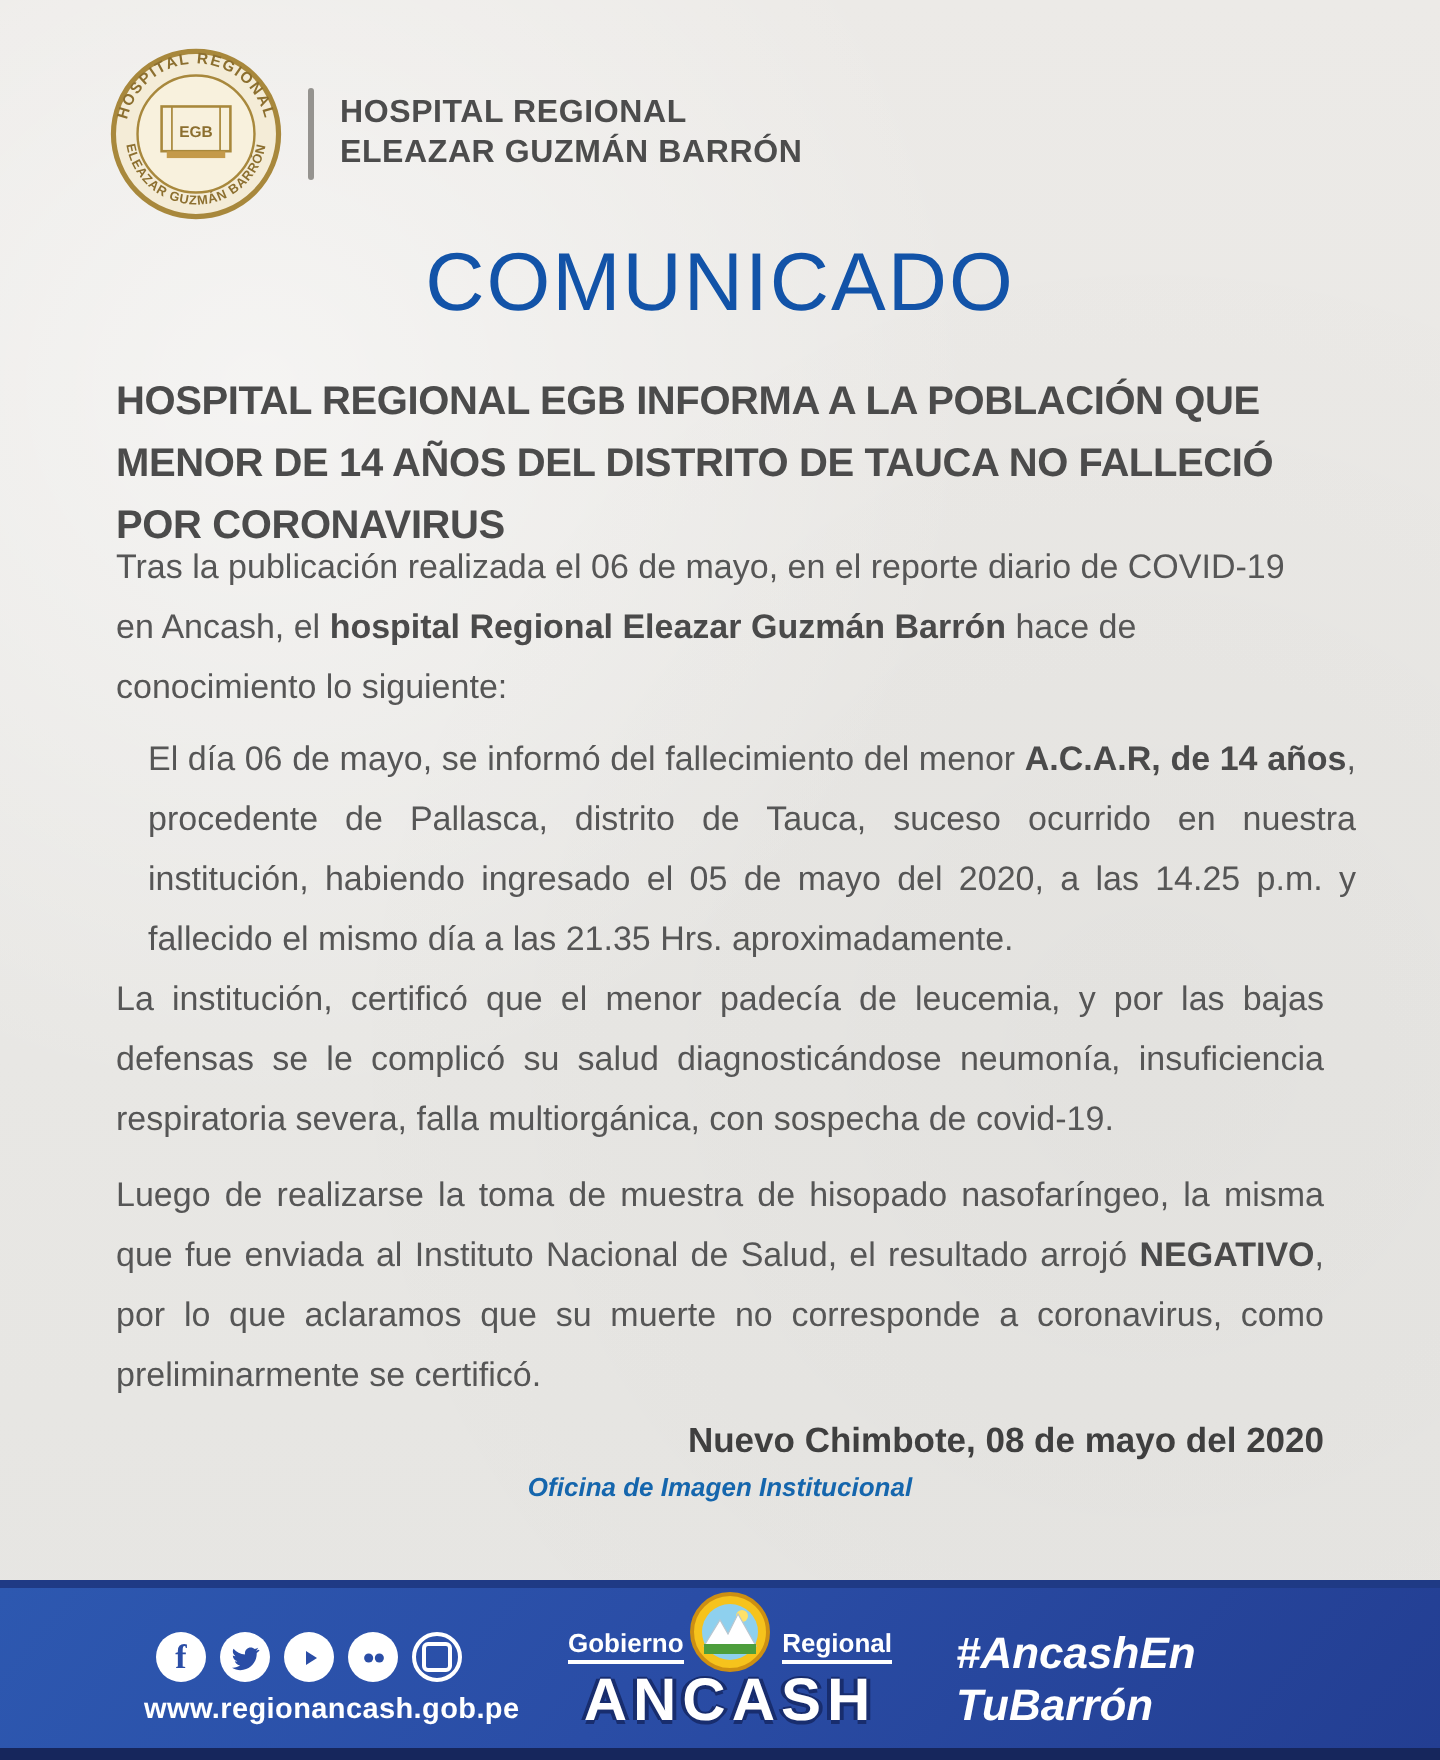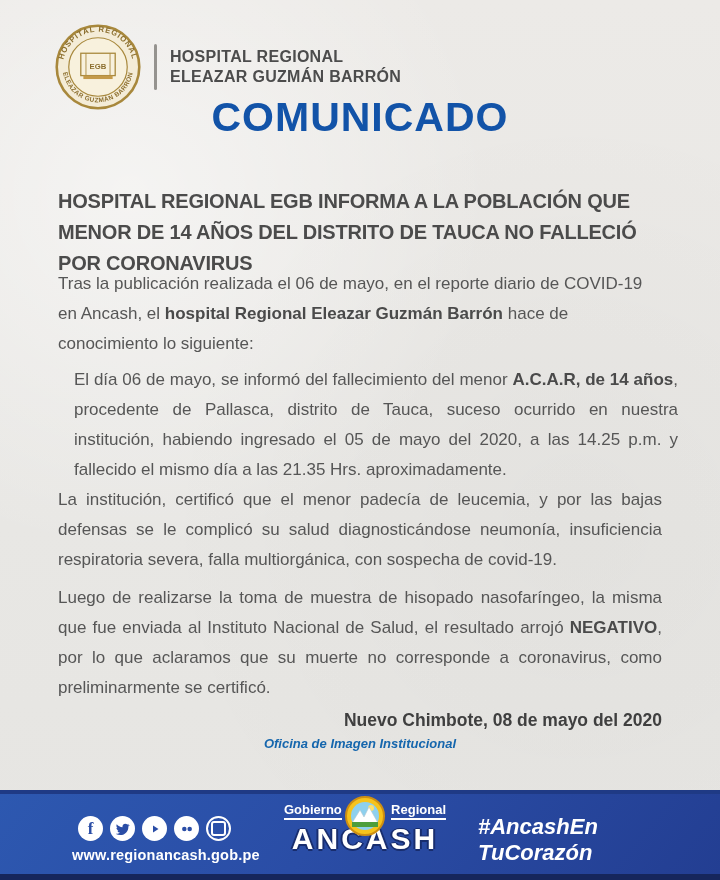--- a/index.html
+++ b/index.html
@@ -11,22 +11,22 @@
       radial-gradient(circle at 80% 60%, rgba(0,0,0,.025), rgba(0,0,0,0) 55%),
       linear-gradient(180deg,#eceae7 0%,#e8e7e4 60%,#e6e5e2 100%);
     font-family:"Liberation Sans",sans-serif;
   }
   
   .header{position:absolute;left:55px;top:24px;display:flex;align-items:center;gap:13px;}
   .seal{width:86px;height:86px;flex:0 0 auto;}
   .divider{width:3px;height:46px;background:#95938f;border-radius:2px;}
   .orgname{font-weight:bold;color:#4c4c4c;font-size:16px;line-height:1.25;letter-spacing:.3px;}
   
-  .title{position:absolute;left:0;right:0;top:94px;text-align:center;
-    color:#1253a8;font-weight:700;font-size:41px;letter-spacing:1px;}
+  .title{position:absolute;left:0;right:0;top:118px;text-align:center;
+    color:#1253a8;font-weight:400;font-size:41px;letter-spacing:1px;}
   
   .heading{position:absolute;left:58px;width:604px;top:186px;
     font-weight:bold;font-size:20px;letter-spacing:-.2px;color:#4b4b4b;line-height:1.55;}
   .para{position:absolute;left:58px;width:604px;font-size:17px;color:#565656;
     line-height:30px;text-align:justify;}
   .para b{color:#4a4a4a;}
   .p1{top:252px;text-align:left;}
   .p2{top:348px;margin-left:16px;}
   .p3{top:468px;}
   .p4{top:566px;}
@@ -40,21 +40,21 @@
   .social{position:absolute;left:72px;top:22px;width:165px;text-align:center;}
   .icons{display:flex;gap:7px;justify-content:center;align-items:center;}
   .icon-circle{width:25px;height:25px;border-radius:50%;background:#fff;color:#2a4da6;
     display:flex;align-items:center;justify-content:center;font-weight:bold;box-sizing:border-box;}
   .icon-circle svg{display:block;}
   .ig{background:transparent;border:2.5px solid #fff;}
   .ig-square{width:11px;height:11px;border:2px solid #fff;border-radius:3px;}
   .website{margin-top:6px;color:#fff;font-weight:bold;font-size:14.5px;letter-spacing:.2px;}
   .gr-logo{position:absolute;left:282px;top:0;width:166px;text-align:center;}
   .emblem{position:absolute;left:63px;top:2px;width:40px;height:40px;}
-  .gr-words{display:flex;justify-content:space-between;margin-top:8px;padding:0 2px;}
+  .gr-words{display:flex;justify-content:space-between;margin-top:20px;padding:0 2px;}
   .gr-word{color:#fff;font-weight:bold;font-size:13px;border-bottom:2px solid #fff;padding-bottom:1px;}
   .ancash-word{margin-top:2px;color:#fff;font-weight:800;font-size:30px;letter-spacing:3px;
     text-shadow:0 2px 0 #182d6e,2px 0 0 #182d6e,-2px 0 0 #182d6e,0 -1px 0 #182d6e;}
   .hashtag{position:absolute;left:478px;top:20px;color:#fff;font-style:italic;
     font-size:22px;line-height:1.2;}
   .hx-b{font-weight:800;}
   .hx-r{font-weight:700;}
 </style>
 </head>
 <body>
@@ -141,17 +141,17 @@
       </svg>
       <div class="gr-words">
         <span class="gr-word">Gobierno</span>
         <span class="gr-word">Regional</span>
       </div>
       <div class="ancash-word">ANCASH</div>
     </div>
 
     <div class="hashtag">
       <div><span class="hx-b">#Ancash</span><span class="hx-r">En</span></div>
-      <div><span class="hx-r">Tu</span><span class="hx-b">Corazón</span></div>
+      <div><span class="hx-r">Tu</span><span class="hx-b">Barrón</span></div>
     </div>
 
   </div>
 </div>
 
 </body></html>

